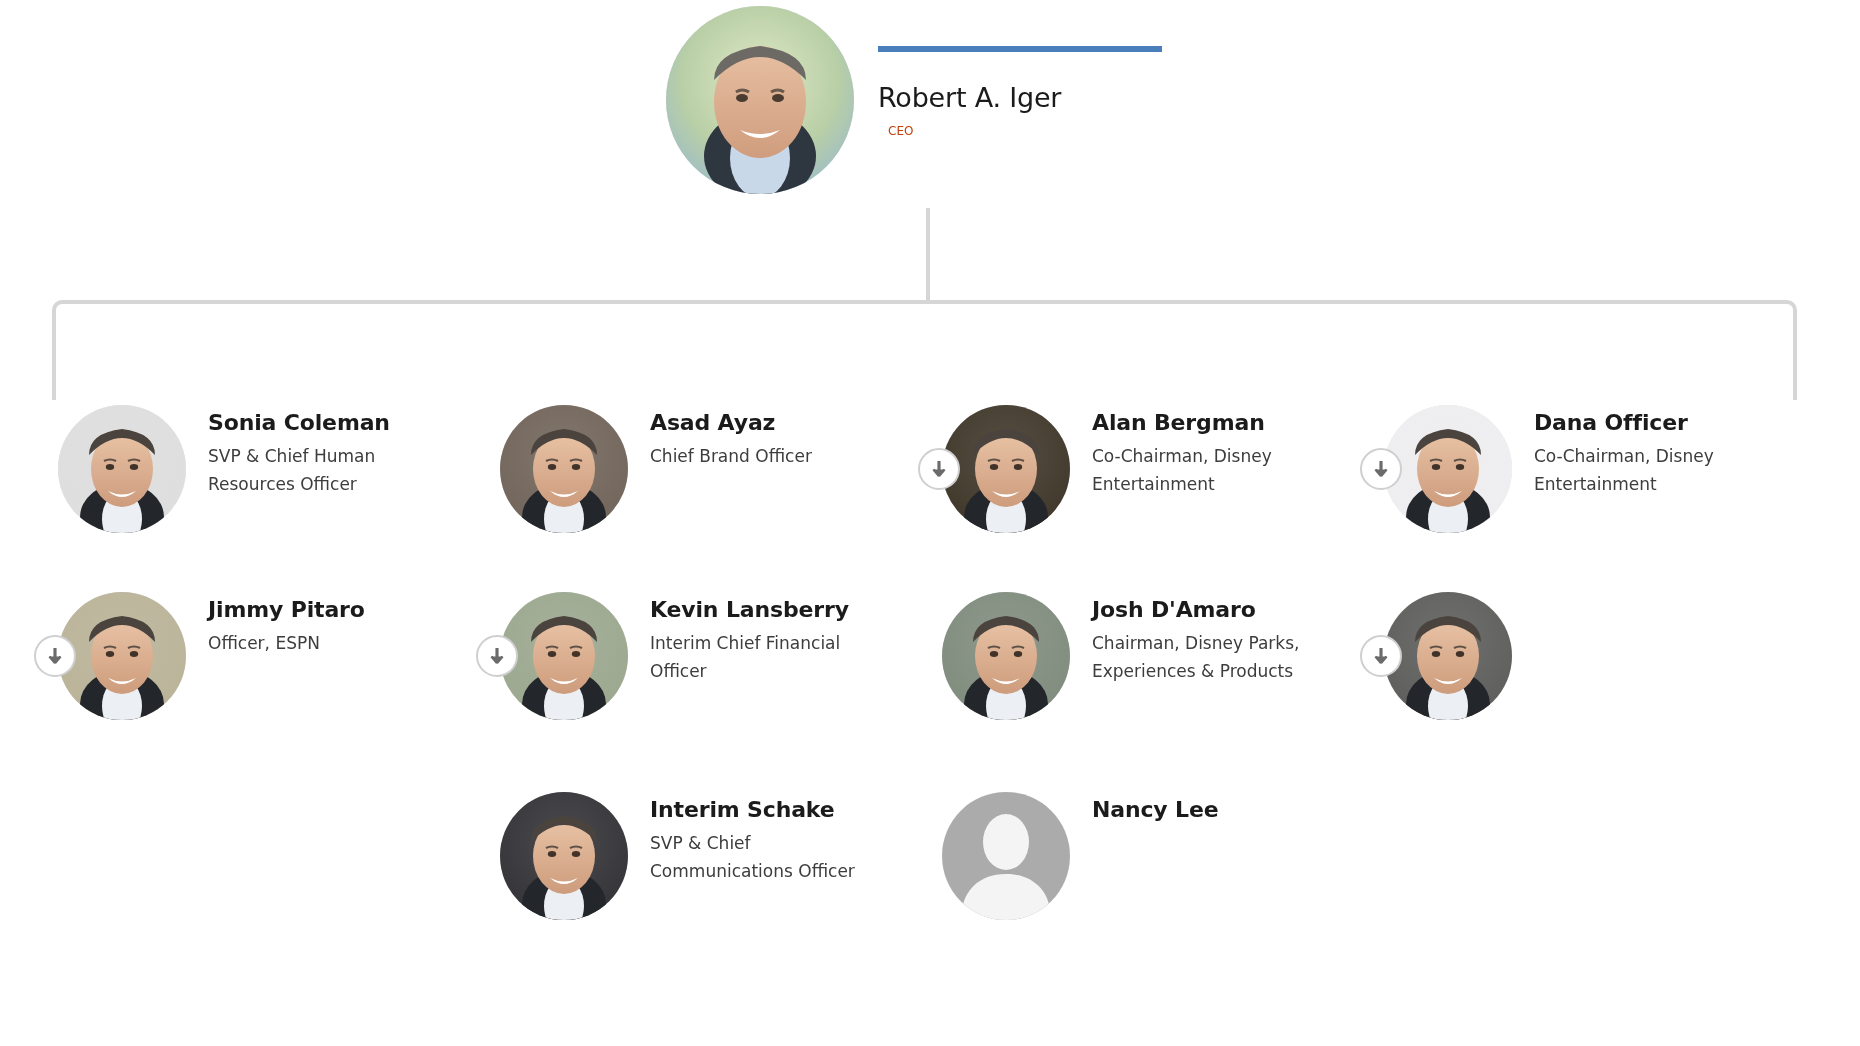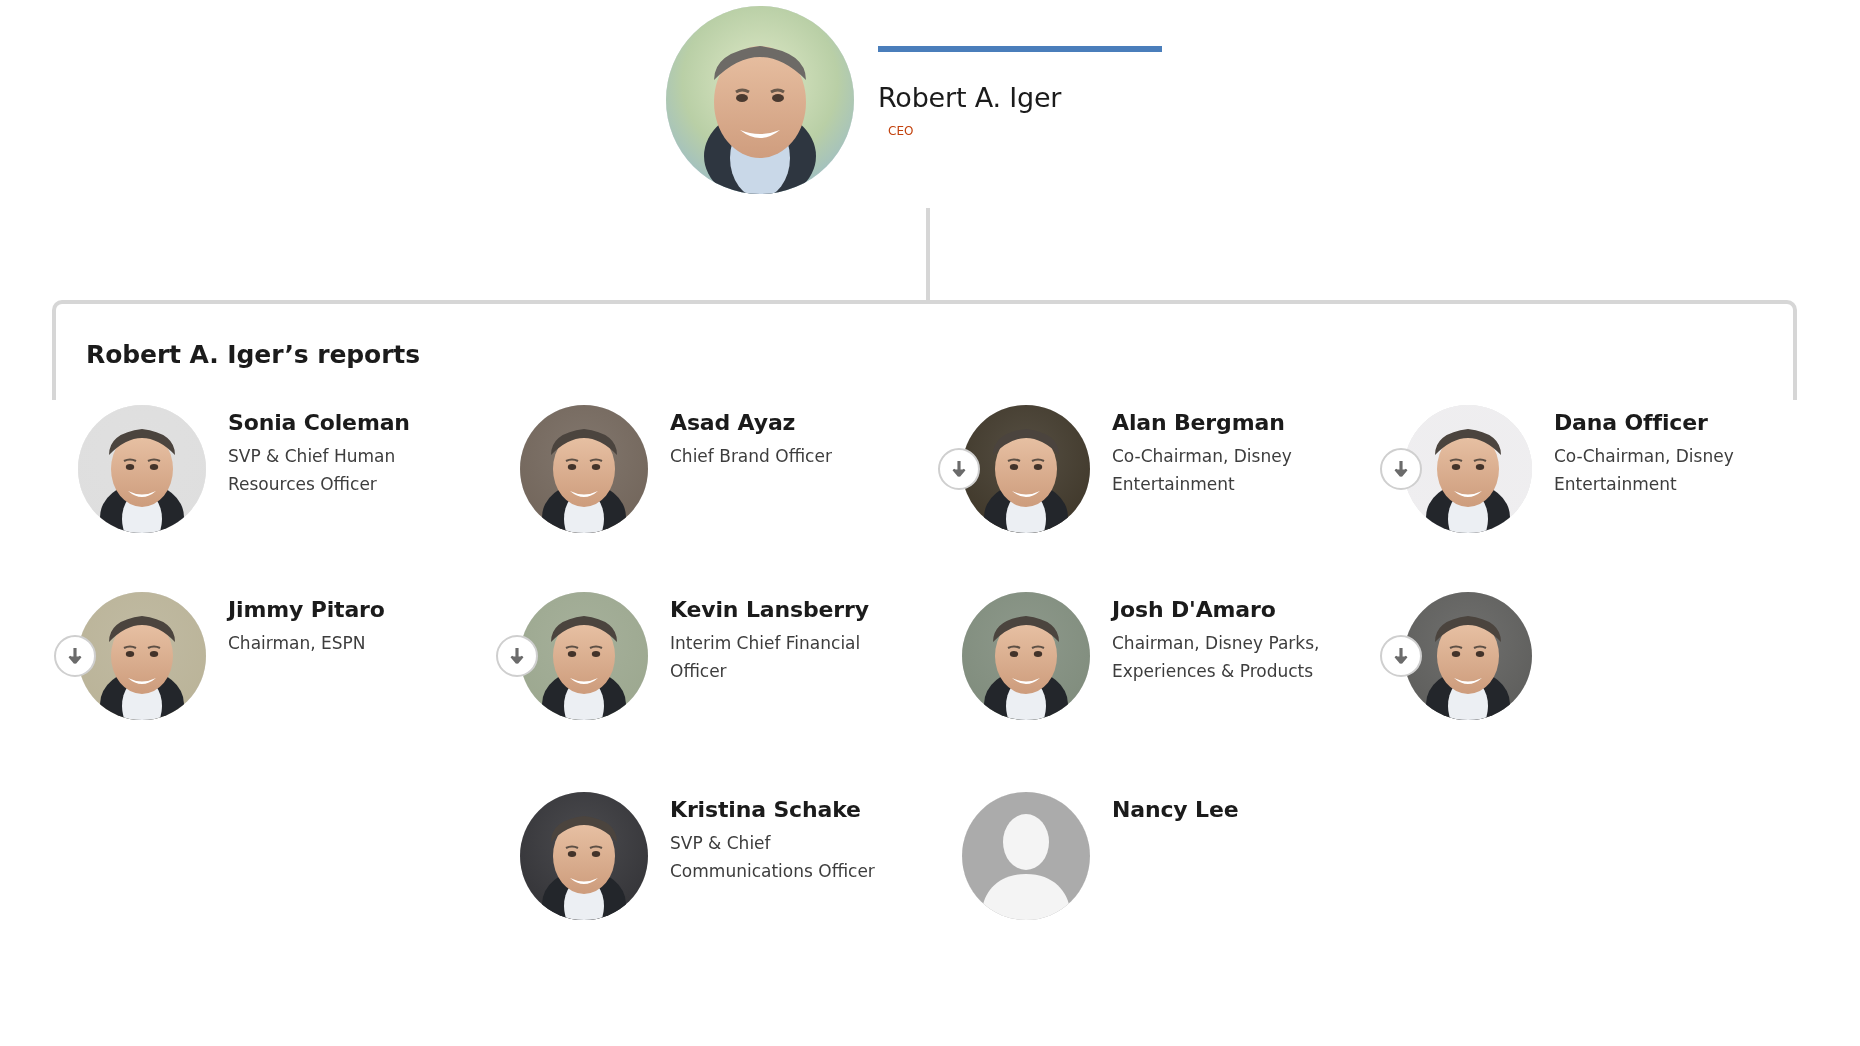--- a/index.html
+++ b/index.html
@@ -71,21 +71,21 @@
   .section-title {
     position: absolute;
     left: 86px; top: 340px;
     font-size: 25px; font-weight: bold;
     color: #1b1b1b;
     letter-spacing: -0.1px;
   }
 
   
   .report-rows { position: absolute; left: 0; top: 405px; width: 1860px; }
-  .report-row { position: relative; display: flex; width: 1746px; padding-left: 20px; }
+  .report-row { position: relative; display: flex; width: 1746px; }
   .row-h-1 { height: 175px; }
   .row-h-2 { height: 200px; }
   .row-h-3 { height: 190px; }
 
   .cell {
     width: 442px;
     flex: 0 0 442px;
     position: relative;
     display: flex;
     align-items: flex-start;
@@ -173,21 +173,20 @@
     </div>
     <div class="ceo-textblock">
       <div class="accent-bar" style="background: rgb(74, 126, 187);"></div>
       <div class="ceo-name">Robert A. Iger</div>
       <div class="ceo-title">CEO</div>
     </div>
   </div>
 
   <div class="connector-vert" style="background: rgb(214, 214, 214);"></div>
   <div class="bracket" style="border-top-color: rgb(214, 214, 214); border-left-color: rgb(214, 214, 214); border-right-color: rgb(214, 214, 214);"></div>
-  <div class="section-title">Robert A. Iger’s reports</div>
 
   <div class="report-rows">
       <div class="report-row row-h-1">
         <div class="cell">
           <div class="avatar-wrap">
             <div class="avatar"><svg viewBox="0 0 128 128" width="128" height="128">
                 <defs>
                   <radialGradient id="pb1" cx="50%" cy="38%" r="80%">
                     <stop offset="0%" stop-color="#dedede" stop-opacity="0.85"></stop>
                     <stop offset="100%" stop-color="#dedede"></stop>
@@ -347,21 +346,21 @@
             <div class="expand-btn">
               <svg width="20" height="20" viewBox="0 0 20 20">
                 <path d="M10 2 L10 13 M10 17 L4.5 10.5 M10 17 L15.5 10.5" fill="none" stroke="#6b6b6b" stroke-width="2.6" stroke-linecap="butt"></path>
                 <path d="M10 18 L4 10.5 L16 10.5 Z" fill="#6b6b6b"></path>
                 <rect x="8.6" y="2" width="2.8" height="10" fill="#6b6b6b"></rect>
               </svg>
             </div>
           </div>
           <div class="person-text">
             <div class="person-name">Jimmy Pitaro</div>
-            <div class="person-title">Chairman, ESPN</div>
+            <div class="person-title">Officer, ESPN</div>
           </div>
         </div>
         <div class="cell align-lower">
           <div class="avatar-wrap">
             <div class="avatar"><svg viewBox="0 0 128 128" width="128" height="128">
                 <defs>
                   <radialGradient id="pb7" cx="50%" cy="38%" r="80%">
                     <stop offset="0%" stop-color="#9aa68d" stop-opacity="0.85"></stop>
                     <stop offset="100%" stop-color="#9aa68d"></stop>
                   </radialGradient>
@@ -479,21 +478,21 @@
                 <ellipse cx="64" cy="64" rx="31" ry="38" fill="url(#ps9)"></ellipse>
                 <path d="M31 50 Q64 16 97 50 Q97 28 64 24 Q31 28 31 50Z" fill="#4b443e"></path>
                 <ellipse cx="52" cy="62" rx="4.2" ry="3" fill="#42332a"></ellipse>
                 <ellipse cx="76" cy="62" rx="4.2" ry="3" fill="#42332a"></ellipse>
                 <path d="M46 56 Q52 53 58 56" stroke="#5e5045" stroke-width="2.2" fill="none"></path>
                 <path d="M70 56 Q76 53 82 56" stroke="#5e5045" stroke-width="2.2" fill="none"></path>
                 <path d="M50 86 Q64 98 78 86 Q64 93 50 86Z" fill="#ffffff"></path>
               </svg></div>
           </div>
           <div class="person-text">
-            <div class="person-name">Kristina Schake</div>
+            <div class="person-name">Interim Schake</div>
             <div class="person-title">SVP &amp; Chief Communications Officer</div>
           </div>
         </div>
         <div class="cell align-lower">
           <div class="avatar-wrap">
             <div class="avatar placeholder"><svg viewBox="0 0 128 128" width="128" height="128">
                 <circle cx="64" cy="64" r="64" fill="#ababab"></circle>
                 <ellipse cx="64" cy="50" rx="23" ry="28" fill="#f4f4f4"></ellipse>
                 <path d="M64 82 C36 82 22 100 20 118 A64 64 0 0 0 108 118 C106 100 92 82 64 82 Z" fill="#f4f4f4"></path>
               </svg></div>

